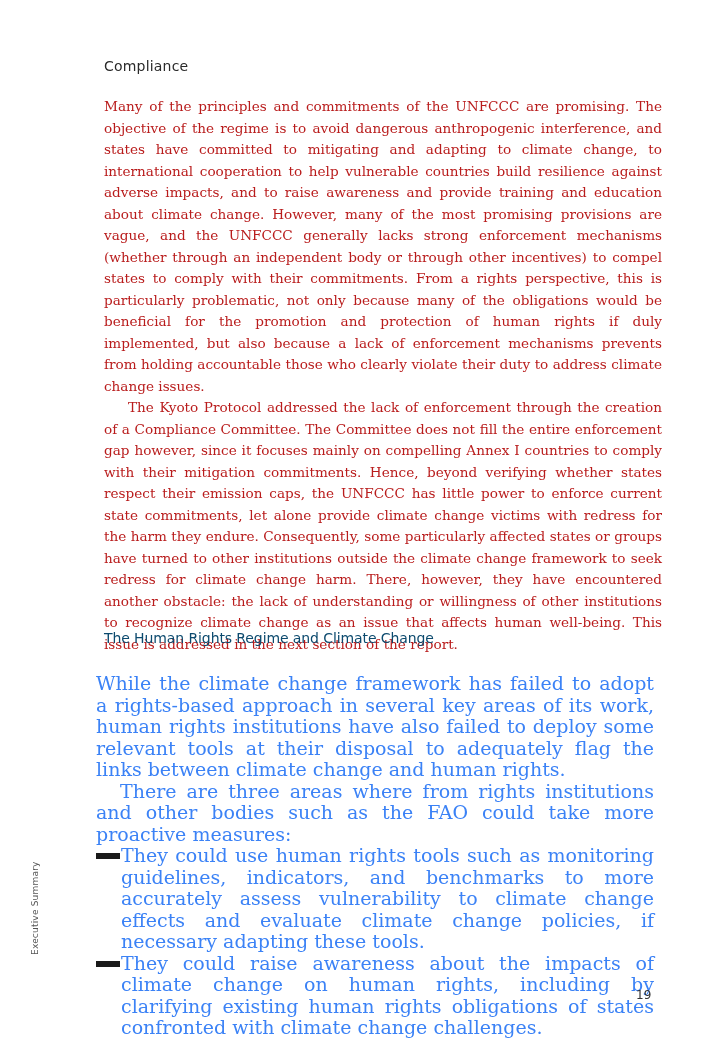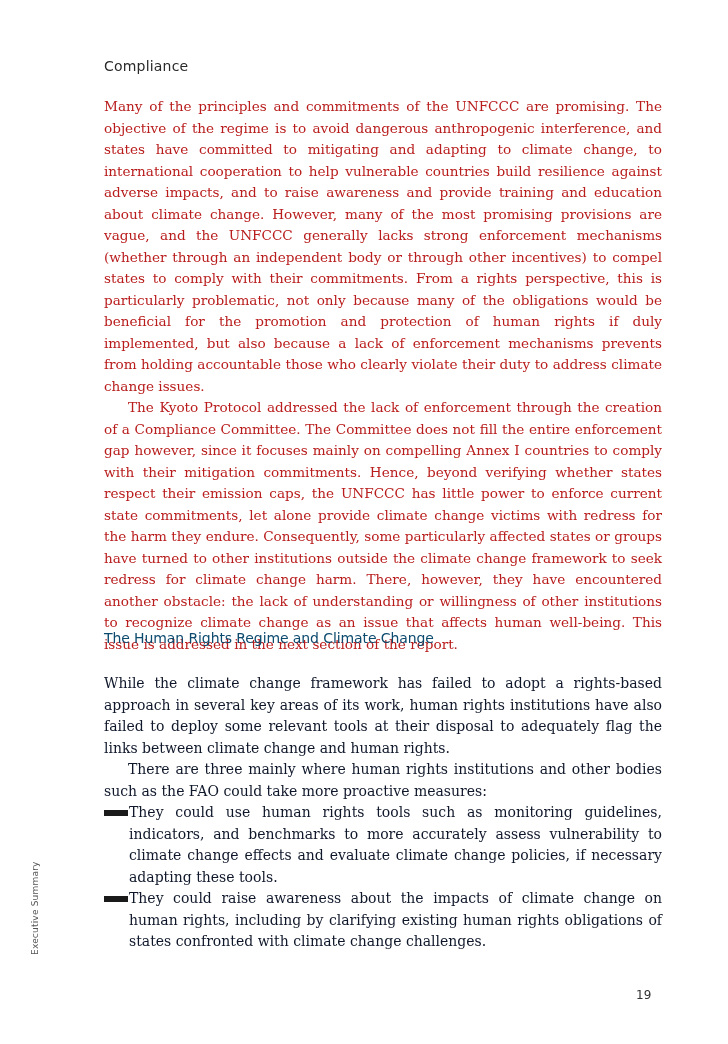--- a/index.html
+++ b/index.html
@@ -15,23 +15,23 @@
     text-align: justify; color: #b91c1c;
   }
   .body-text p { margin: 0; }
   .body-text p.indent { text-indent: 24px; }
   .section-heading {
     position: absolute; left: 104px; top: 630px; width: 558px;
     font-family: "DejaVu Sans", sans-serif; font-weight: normal; font-size: 14px;
     color: #0c4a6e; letter-spacing: -0.1px;
   }
   .section-body {
-    position: absolute; left: 104px; top: 673px; width: 558px;
-    font-family: "DejaVu Serif", serif; font-size: 14px; line-height: 21.5px;
-    text-align: justify; color: #0f172a;
+    position: absolute; left: 96px; top: 673px; width: 558px;
+    font-family: "DejaVu Serif", serif; font-size: 19px; line-height: 21.5px;
+    text-align: justify; color: #3b82f6;
   }
   .section-body p { margin: 0; }
   .section-body p.indent { text-indent: 24px; }
   .bullets { list-style: none; margin: 0; padding: 0; }
   .bullets li { position: relative; padding-left: 25px; }
   .bullet-mark {
     position: absolute; left: 0; top: 8px; width: 24px; height: 6px; background: #1a1a1a;
   }
   .side-label {
     position: absolute; left: 30px; top: 955px;
@@ -51,21 +51,21 @@
 
 <div class="body-text">
   <p>Many of the principles and commitments of the UNFCCC are promising. The objective of the regime is to avoid dangerous anthropogenic interference, and states have committed to mitigating and adapting to climate change, to international cooperation to help vulnerable countries build resilience against adverse impacts, and to raise awareness and provide training and education about climate change. However, many of the most promising provisions are vague, and the UNFCCC generally lacks strong enforcement mechanisms (whether through an independent body or through other incentives) to compel states to comply with their commitments. From a rights perspective, this is particularly problematic, not only because many of the obligations would be beneficial for the promotion and protection of human rights if duly implemented, but also because a lack of enforcement mechanisms prevents from holding accountable those who clearly violate their duty to address climate change issues.</p>
   <p class="indent">The Kyoto Protocol addressed the lack of enforcement through the creation of a Compliance Committee. The Committee does not fill the entire enforcement gap however, since it focuses mainly on compelling Annex I countries to comply with their mitigation commitments. Hence, beyond verifying whether states respect their emission caps, the UNFCCC has little power to enforce current state commitments, let alone provide climate change victims with redress for the harm they endure. Consequently, some particularly affected states or groups have turned to other institutions outside the climate change framework to seek redress for climate change harm. There, however, they have encountered another obstacle: the lack of understanding or willingness of other institutions to recognize climate change as an issue that affects human well-being. This issue is addressed in the next section of the report.</p>
 </div>
 
 <div class="section-heading">The Human Rights Regime and Climate Change</div>
 
 <div class="section-body">
   <p>While the climate change framework has failed to adopt a rights-based approach in several key areas of its work, human rights institutions have also failed to deploy some relevant tools at their disposal to adequately flag the links between climate change and human rights.</p>
-  <p class="indent">There are three mainly where human rights institutions and other bodies such as the FAO could take more proactive measures:</p>
+  <p class="indent">There are three areas where from rights institutions and other bodies such as the FAO could take more proactive measures:</p>
   <ul class="bullets">
     <li>
       <span class="bullet-mark"></span>
       <span>They could use human rights tools such as monitoring guidelines, indicators, and benchmarks to more accurately assess vulnerability to climate change effects and evaluate climate change policies, if necessary adapting these tools.</span>
     </li>
     <li>
       <span class="bullet-mark"></span>
       <span>They could raise awareness about the impacts of climate change on human rights, including by clarifying existing human rights obligations of states confronted with climate change challenges.</span>
     </li>
   </ul>

